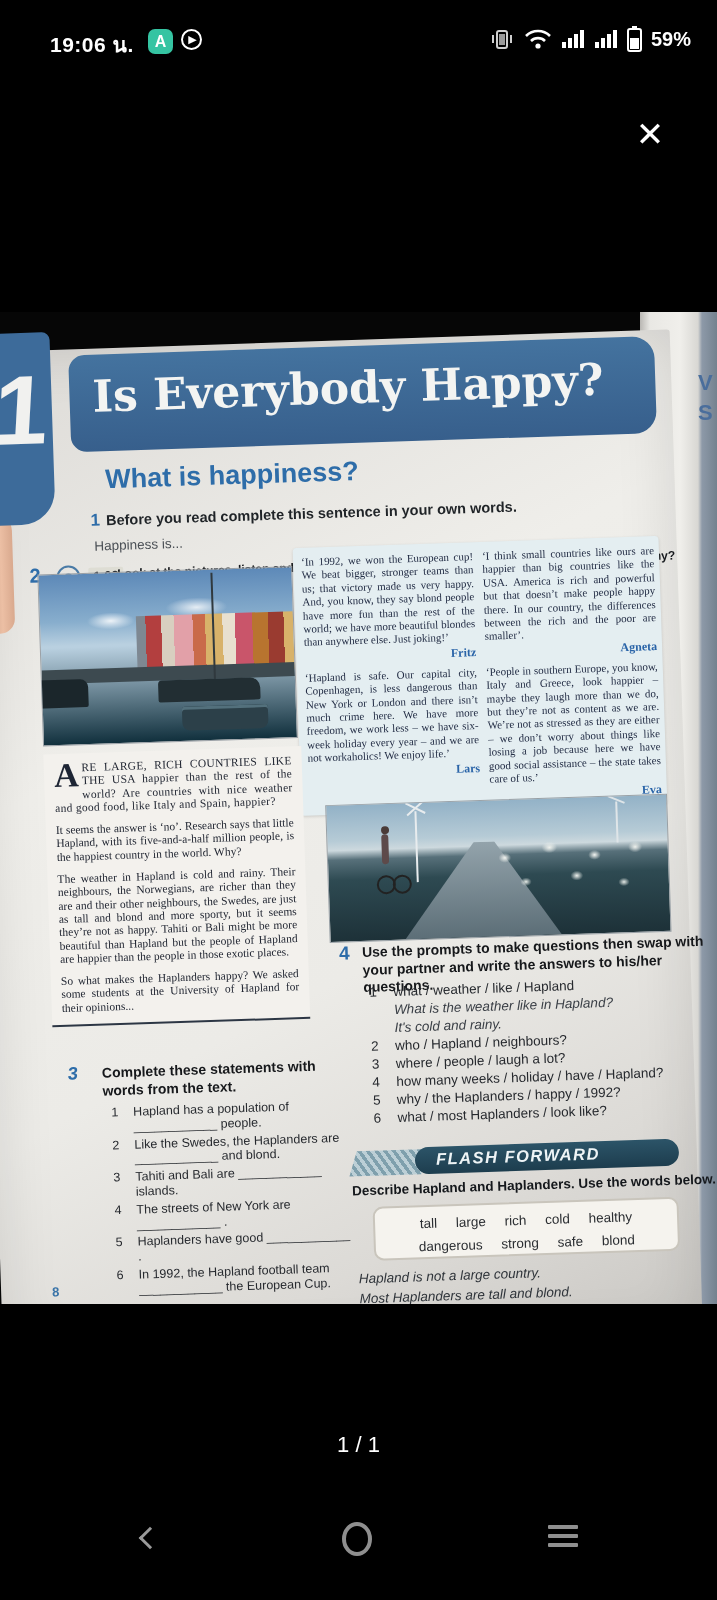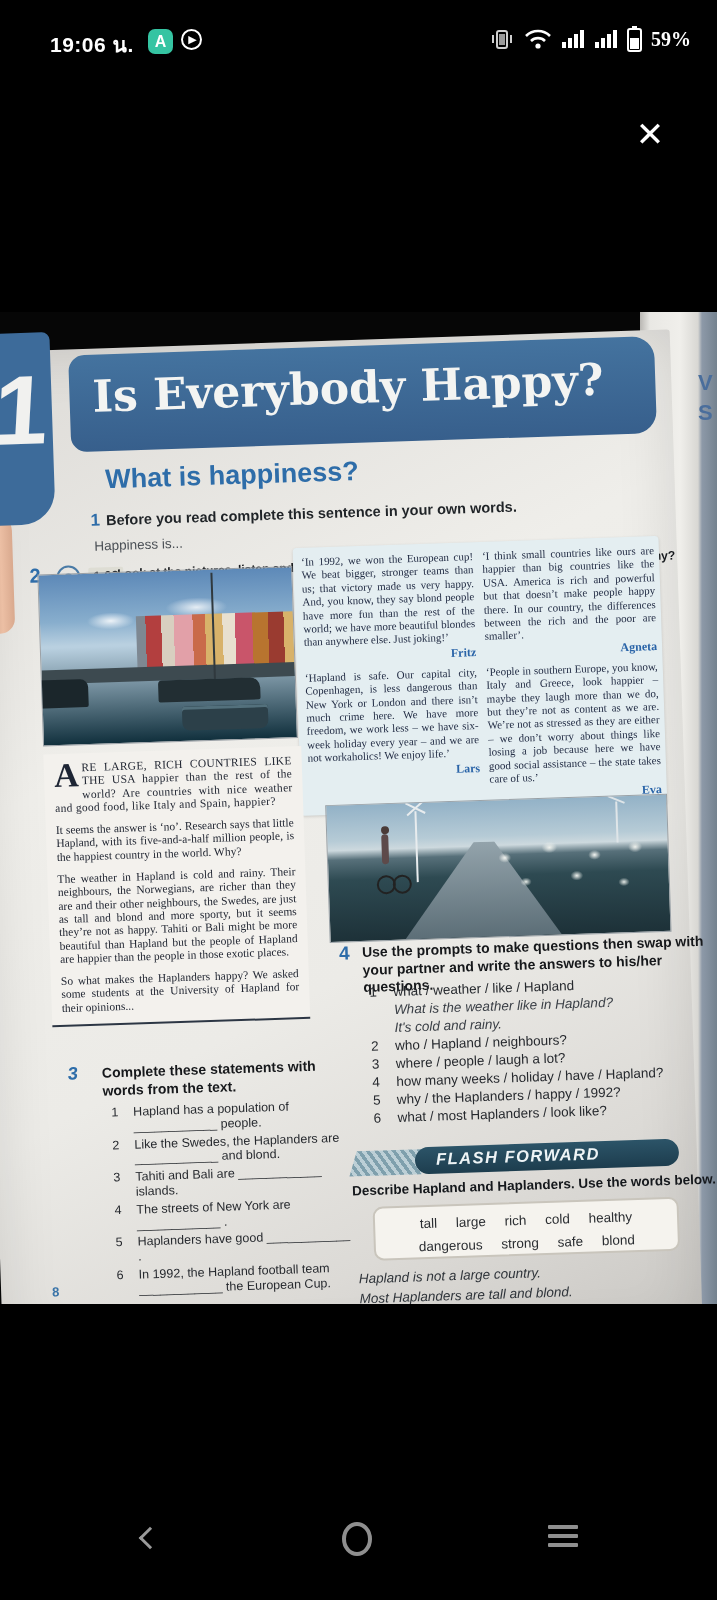--- a/index.html
+++ b/index.html
@@ -7,21 +7,21 @@
           font-family:"Liberation Sans",sans-serif;margin-top:12px;}
   
   .statusbar{position:absolute;top:0;left:0;right:0;height:58px;color:#fff;}
   .sb-time{position:absolute;left:50px;top:16px;font-size:21px;font-weight:bold;letter-spacing:.5px;}
   .sb-app{position:absolute;left:148px;top:17px;width:25px;height:25px;border-radius:7px;
           background:#35c4a2;color:#fff;font-weight:bold;font-size:16px;display:flex;
           align-items:center;justify-content:center;}
   .sb-play{position:absolute;left:181px;top:17px;width:21px;height:21px;border:2px solid #fff;
            border-radius:50%;display:flex;align-items:center;justify-content:center;
            color:#fff;font-size:11px;padding-left:2px;box-sizing:border-box;}
-  .sb-right{position:absolute;right:26px;top:14px;display:flex;align-items:center;gap:9px;font-family:Liberation Serif, serif;}
+  .sb-right{position:absolute;right:26px;top:14px;display:flex;align-items:center;gap:9px;}
   .sb-right svg{display:block;}
   .sb-batt-text{font-size:20px;font-weight:bold;color:#fff;}
   
   .close-btn{position:absolute;left:628px;top:100px;width:44px;height:44px;color:#fff;
              font-size:34px;font-weight:300;display:flex;align-items:center;justify-content:center;
              background:none;border:none;cursor:pointer;line-height:1;}
   
   .photo{position:absolute;left:0;top:300px;width:717px;height:992px;overflow:hidden;background:#060606;}
   .nextpage{position:absolute;left:640px;top:0;width:77px;height:992px;
             background:linear-gradient(90deg,#b9b7b3 0,#e9e8e4 10px,#f0efeb 40px,#d8d7d3 58px,#8d99a8 62px,#74828f 77px);}
@@ -297,20 +297,21 @@
       </div>
       <div class="ff-example">
         <div>Hapland is not a large country.</div>
         <div>Most Haplanders are tall and blond.</div>
       </div>
 
       <div class="pagenum">8</div>
     </div>
   </div>
 
+  <div class="page-indicator">1 / 1</div>
 
   <div class="navbar">
     <button class="nav-back"></button>
     <button class="nav-home"></button>
     <button class="nav-recents">
         <span></span>
         <span></span>
         <span></span>
       </button>
   </div>

